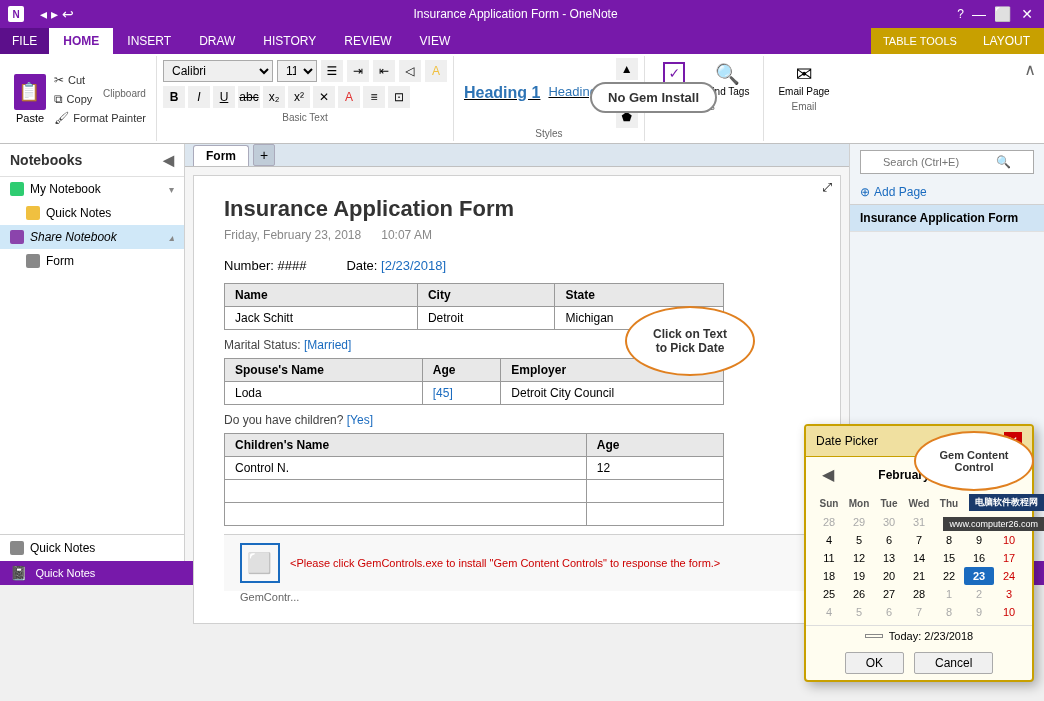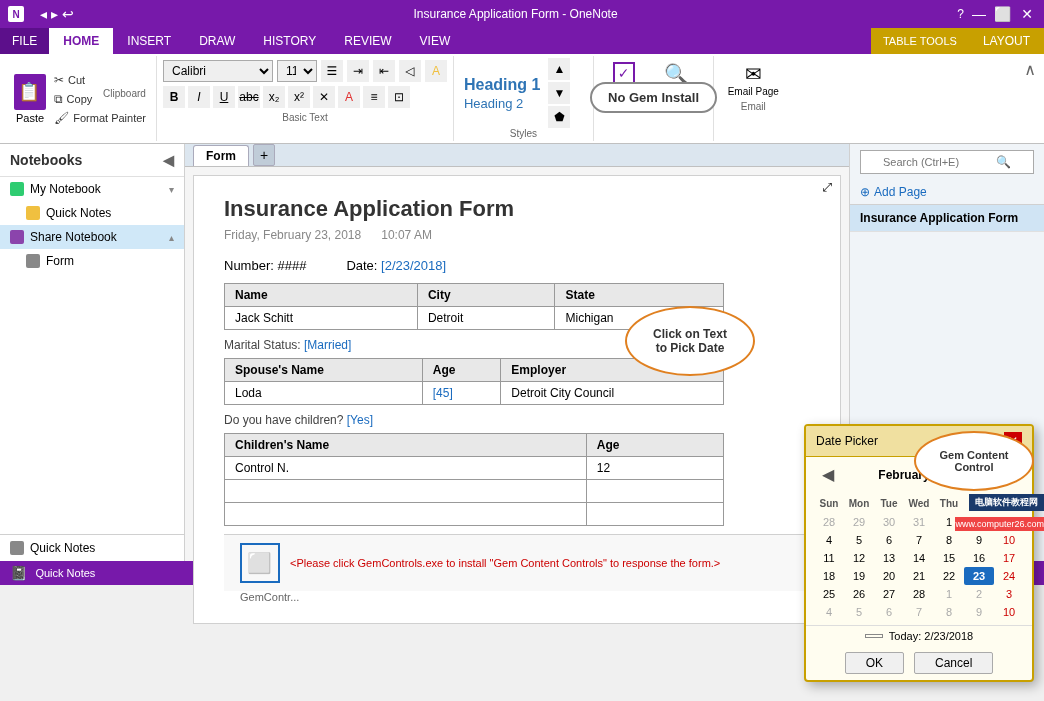--- a/index.html
+++ b/index.html
@@ -50,21 +50,21 @@
     .email-area { padding: 4px 8px; display: flex; flex-direction: column; align-items: center; gap: 2px; }
 
     
     .no-gem-callout { position: absolute; top: 54px; left: 590px; background: white; border: 2px solid #888; border-radius: 50px; padding: 6px 16px; font-size: 13px; font-weight: 600; color: #333; z-index: 10; }
 
     
     .sidebar { width: 185px; background: white; border-right: 1px solid #d0d0d0; display: flex; flex-direction: column; }
     .sidebar-header { padding: 8px 10px; font-size: 14px; font-weight: 600; color: #333; border-bottom: 1px solid #e0e0e0; display: flex; justify-content: space-between; align-items: center; }
     .sidebar-toggle { cursor: pointer; color: #666; }
     .sidebar-item { display: flex; align-items: center; gap: 6px; padding: 5px 10px; cursor: pointer; font-size: 12px; }
-    .sidebar-item.active { background: #d0e8f8; }
+    .sidebar-item.active { background: #d0e8f8; font-style: italic; }
     .nb-icon { width: 14px; height: 14px; border-radius: 2px; }
     .nb-green { background: #2ecc71; }
     .nb-yellow { background: #f0c040; }
     .nb-purple { background: #8b44ac; }
     .nb-gray { background: #888; }
     .section-indent { padding-left: 26px; }
     .expand-btn { font-size: 10px; color: #888; cursor: pointer; margin-left: auto; }
 
     
     .content-area { flex: 1; display: flex; flex-direction: column; background: #f5f5f5; }
@@ -123,21 +123,21 @@
     .bottom-bar { height: 24px; background: #7719aa; display: flex; align-items: center; padding: 0 10px; color: white; font-size: 11px; justify-content: space-between; }
     .bottom-left { display: flex; align-items: center; gap: 8px; }
     .bottom-right { display: flex; align-items: center; gap: 6px; }
 
     
     .gem-area { display: flex; align-items: center; gap: 10px; padding: 8px 16px; border-top: 1px solid #d0d0d0; background: #f8f8f8; }
     .gem-icon { width: 40px; height: 40px; border: 2px solid #1a6bbf; display: flex; align-items: center; justify-content: center; font-size: 20px; color: #1a6bbf; }
     .gem-text { font-size: 11px; color: #cc0000; }
 
     .watermark { position: absolute; bottom: 30px; right: 5px; background: #1a3a6b; color: white; font-size: 9px; padding: 2px 6px; z-index: 200; font-weight: bold; }
-    .watermark2 { position: absolute; bottom: 14px; right: 5px; background: #ef4444; color: white; font-size: 9px; padding: 2px 0; z-index: 200; }
+    .watermark2 { position: absolute; bottom: 14px; right: 5px; background: #404040; color: white; font-size: 9px; padding: 2px 6px; z-index: 200; }
 
     .ribbon-container { position: relative; }
   </style>
 </head>
 <body>
 
 <div class="title-bar">
   <div class="title-bar-left">
     <div class="title-bar-logo">N</div>
     <div class="title-bar-tabs">
@@ -214,21 +214,21 @@
         <button class="fmt-btn">✕</button>
         <button class="fmt-btn" style="color:#e03030;">A</button>
         <button class="fmt-btn">≡</button>
         <button class="fmt-btn">⊡</button>
       </div>
       <div style="font-size:10px;color:#666;text-align:center;">Basic Text</div>
     </div>
 
     <div class="styles-area">
       <div style="display:flex;align-items:center;flex:1;gap:4px;">
-        <div style="display:flex;flex-direction:column;">
+        <div style="display:flex;text-decoration:underline;">
           <div class="heading1">Heading 1</div>
           <div class="heading2">Heading 2</div>
         </div>
         <div style="display:flex;flex-direction:column;gap:2px;">
           <button class="fmt-btn">▲</button>
           <button class="fmt-btn">▼</button>
           <button class="fmt-btn">⬟</button>
         </div>
       </div>
       <div style="font-size:10px;color:#666;text-align:center;">Styles</div>

